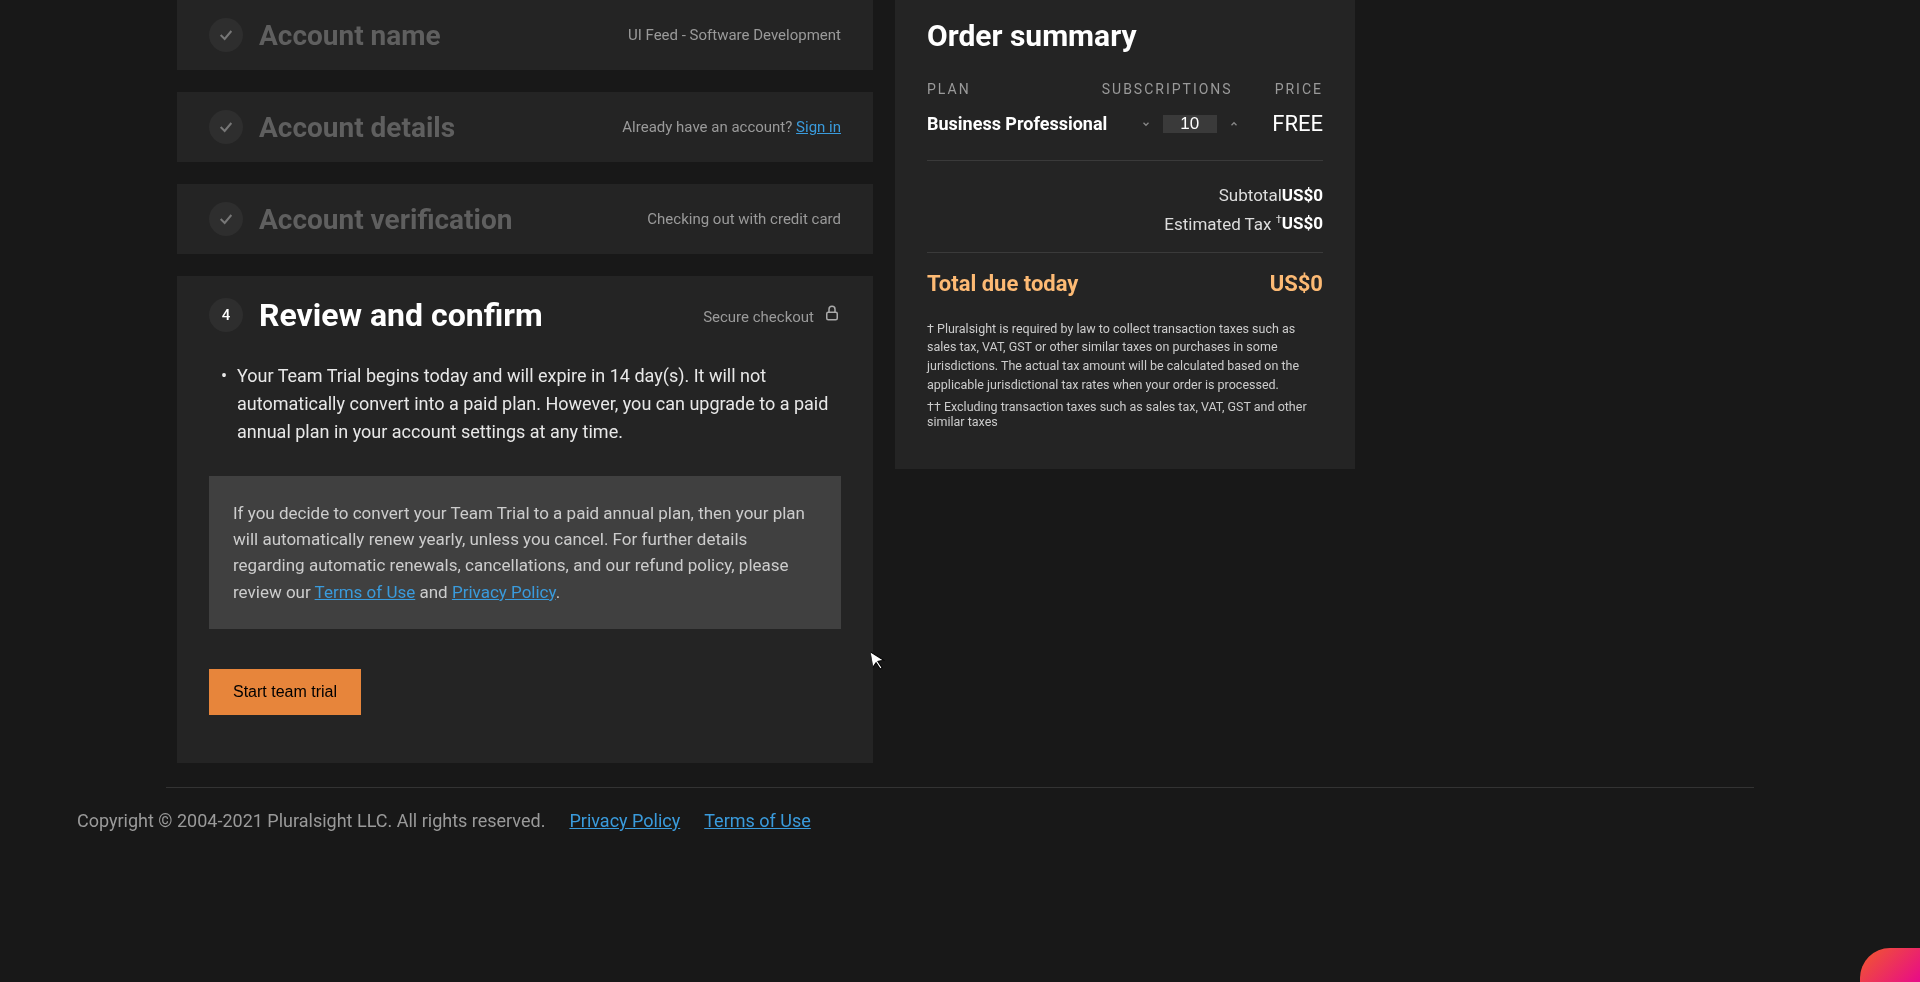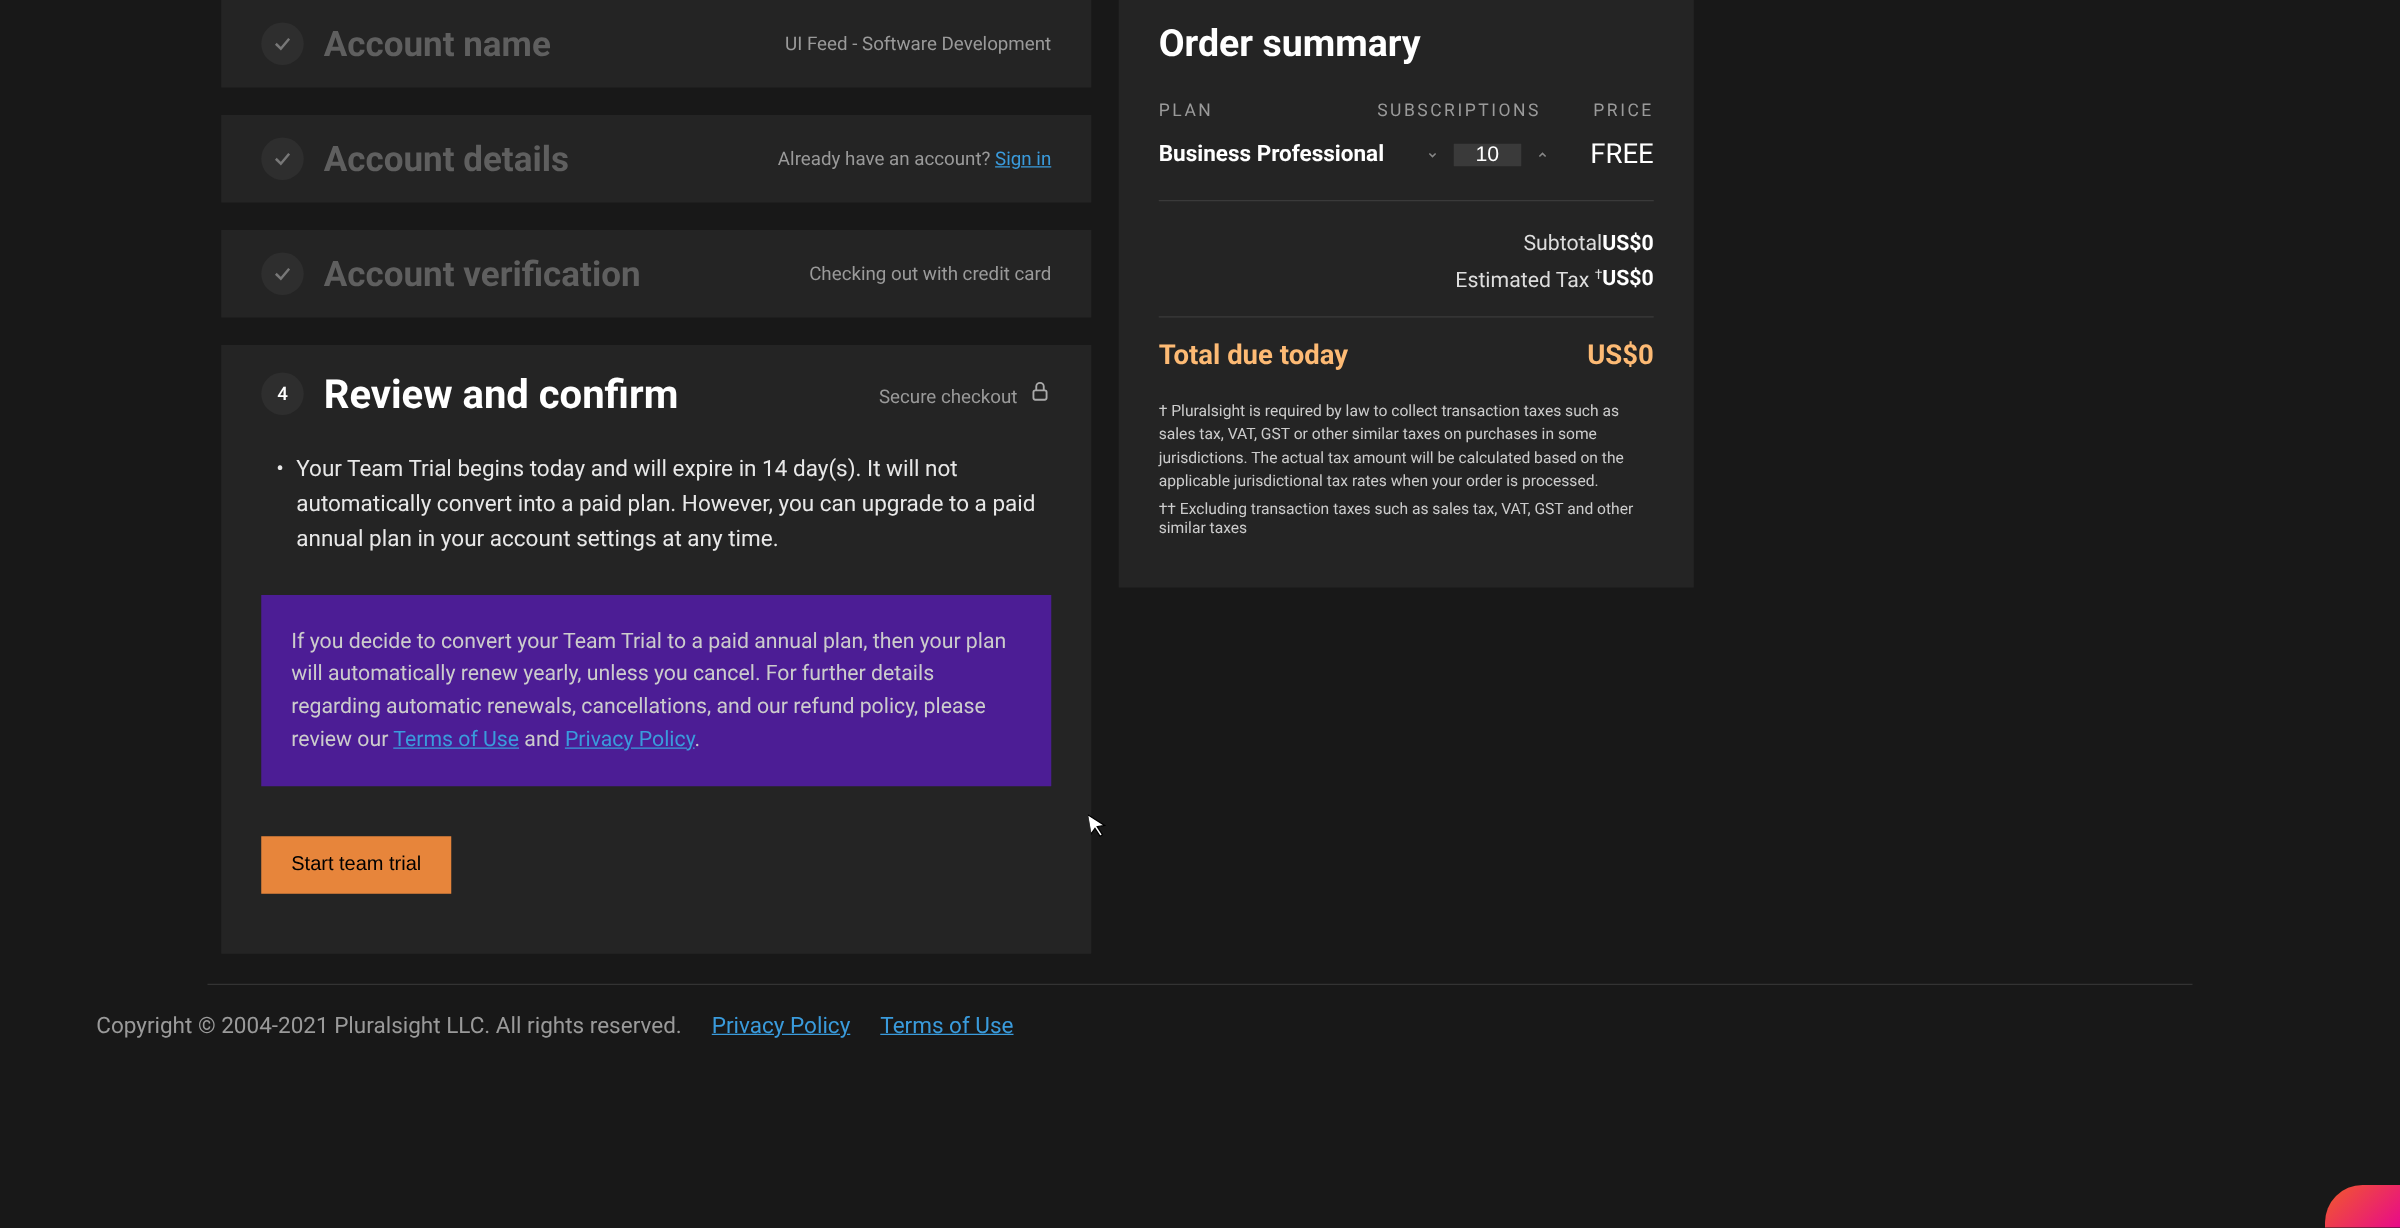--- a/index.html
+++ b/index.html
@@ -107,21 +107,21 @@
     margin: 0 0 30px 28px;
     position: relative;
   }
   .trial-text::before {
     content: "•";
     position: absolute;
     left: -16px;
     top: 0;
   }
   .info-box {
-    background: #4c1d95;
+    background: #404040;
     padding: 24px 24px;
     font-size: 17px;
     line-height: 1.55;
     color: #ccc;
     margin-bottom: 40px;
   }
   .info-box a { color: #3a9bdc; text-decoration: underline; }
   .start-btn {
     background: #e7853b;
     color: #000;

